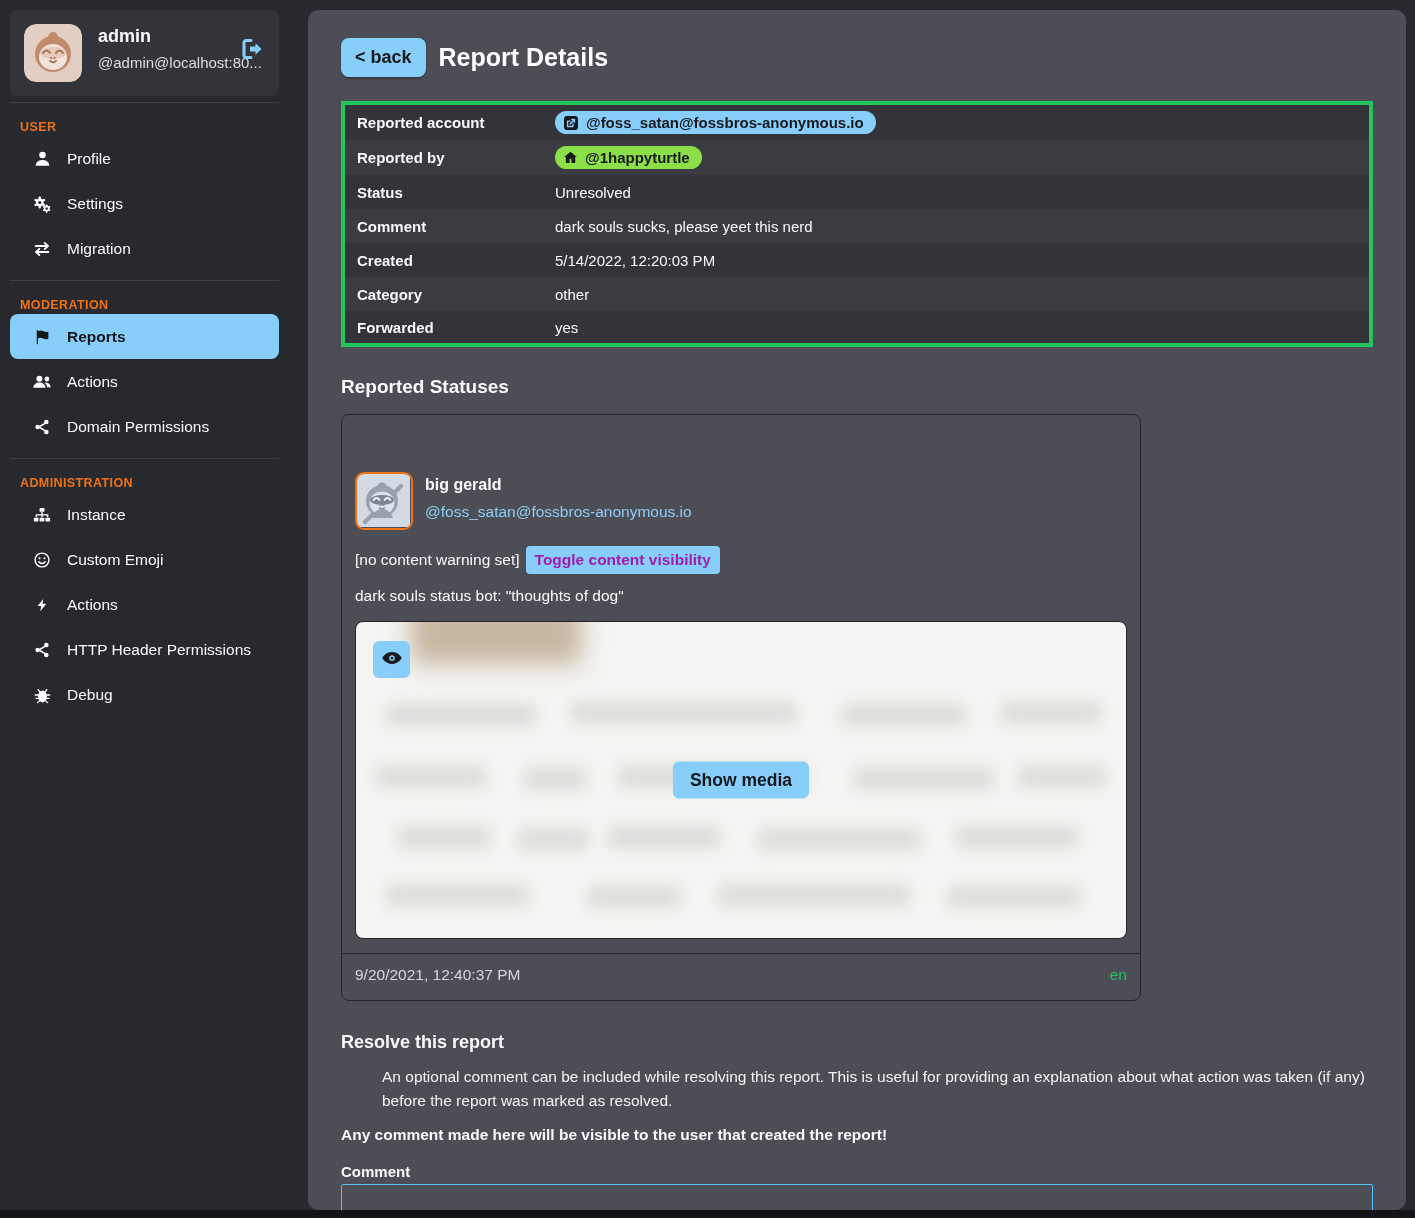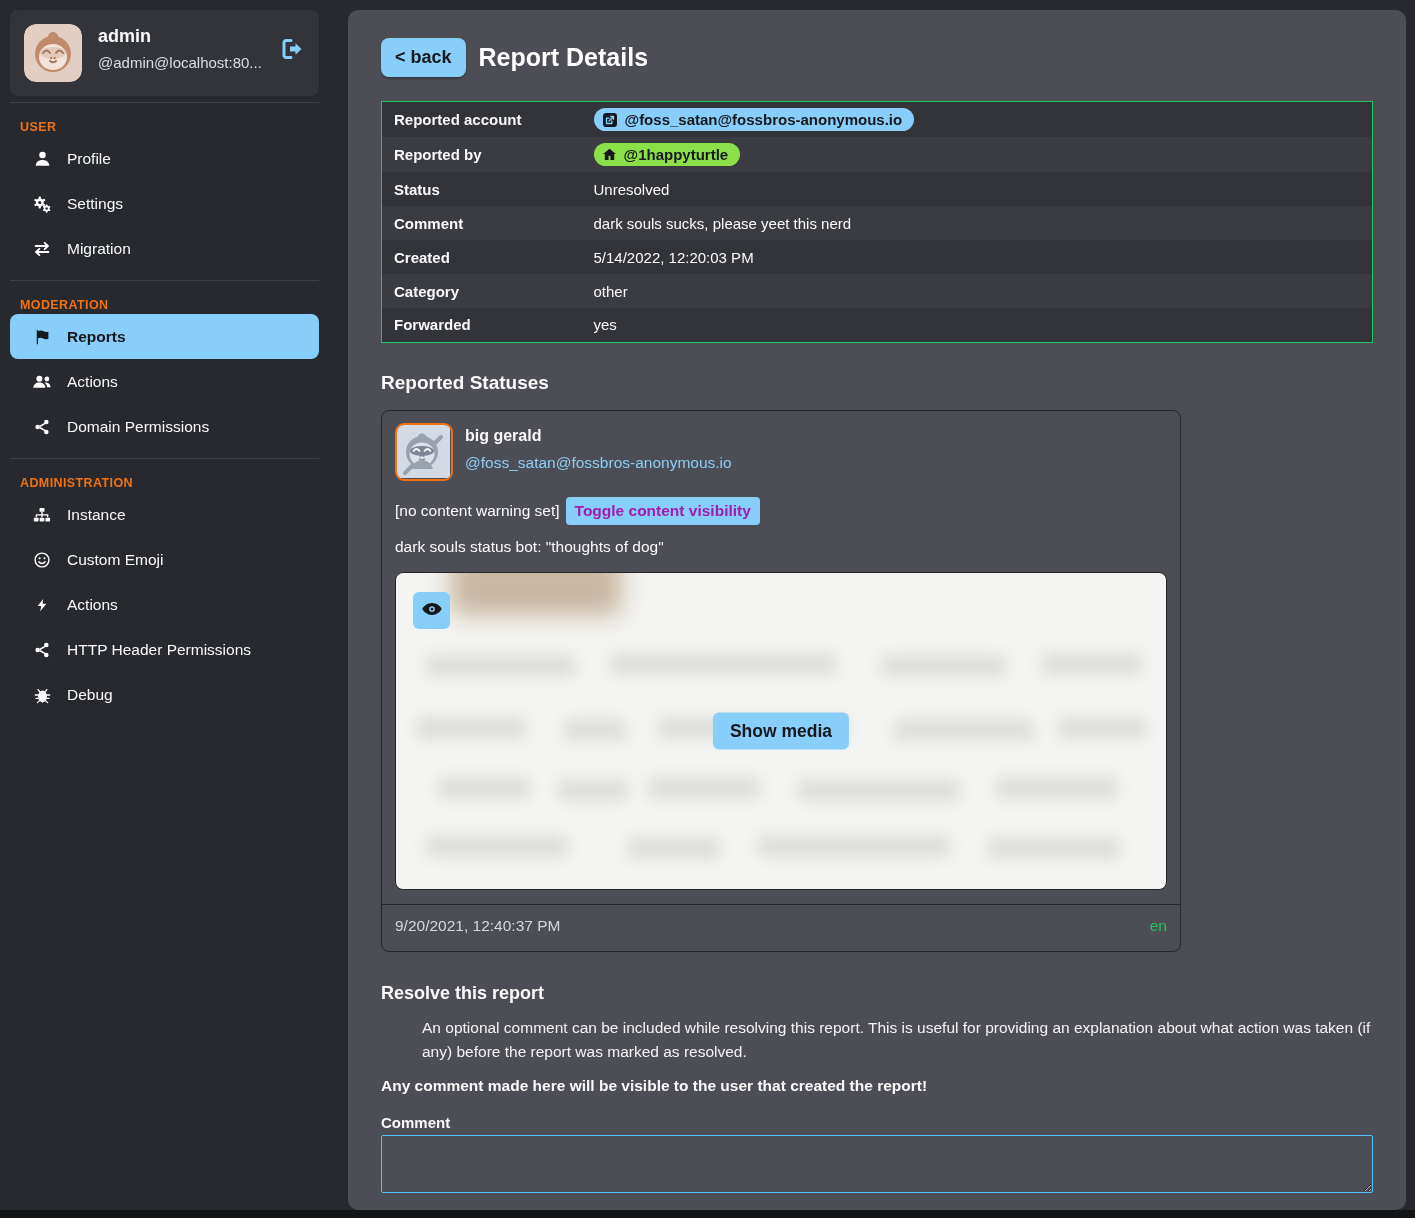--- a/index.html
+++ b/index.html
@@ -6,21 +6,21 @@
   html, body { width: 1415px; height: 1218px; overflow: hidden; }
   body {
     background: #27292e;
     font-family: "Liberation Sans", sans-serif;
     color: #fafafa;
     position: relative;
   }
   .layout { display: flex; width: 100%; height: 1210px; }
 
   
-  .sidebar { width: 348px; flex-shrink: 0; padding: 10px 29px 0 10px; }
+  .sidebar { width: 308px; flex-shrink: 0; padding: 10px 29px 0 10px; }
   .user-card {
     background: #32343a; border-radius: 8px; padding: 14px;
     display: flex; gap: 16px; position: relative; margin-bottom: 6px;
   }
   .avatar56 { width: 58px; height: 58px; border-radius: 12px; overflow: hidden; flex-shrink: 0; }
   .avatar56 svg { display: block; }
   .user-meta { padding-top: 2px; min-width: 0; }
   .user-name { font-size: 18px; font-weight: 700; margin-bottom: 7px; }
   .user-handle { font-size: 15px; color: #dcdde0; white-space: nowrap; }
   .logout { position: absolute; right: 14px; top: 28px; cursor: pointer; }
@@ -44,21 +44,21 @@
   }
   .header-row { display: flex; align-items: center; gap: 13px; margin-bottom: 24px; }
   .back-btn {
     background: #87cefa; color: #17181c; border: none; border-radius: 8px;
     font-family: inherit; font-weight: 700; font-size: 18px; padding: 9px 14px;
     cursor: pointer; box-shadow: 0 2px 2px rgba(0,0,0,.25);
   }
   .page-title { font-size: 25px; font-weight: 700; color: #ffffff; }
 
   table.report-table {
-    width: 100%; border-collapse: collapse; border: 1px solid #22c55e;
+    width: 100%; border-collapse: collapse; border: 4px solid #22c55e;
     font-size: 15px;
   }
   table.report-table th, table.report-table td { padding: 6px 12px; text-align: left; font-weight: 400; }
   table.report-table th { font-weight: 700; width: 200px; }
   table.report-table tr { height: 34px; }
   table.report-table tr:nth-child(odd)  { background: #333439; }
   table.report-table tr:nth-child(even) { background: #3b3c42; }
   td.bold-value { font-weight: 700; }
   .pill {
     display: inline-flex; align-items: center; gap: 7px;
@@ -68,21 +68,21 @@
   .pill-blue  { background: #87cefa; }
   .pill-green { background: #8be04a; }
   .pill svg { display: block; }
 
   .statuses-heading { font-size: 19px; font-weight: 700; margin: 29px 0 16px; }
 
   .status-card {
     max-width: 800px; border: 1px solid #26272c; border-radius: 8px;
   }
   .status-body { padding: 12px 13px 14px; }
-  .status-header { display: flex; gap: 12px; }
+  .status-header { display: flex; gap: 12px; margin-top: 45px; }
   .status-avatar {
     width: 58px; height: 58px; border-radius: 9px; overflow: hidden;
     border: 2.5px solid #ee7214; flex-shrink: 0;
   }
   .status-avatar svg { display: block; }
   .status-names { padding-top: 4px; }
   .display-name { font-weight: 700; font-size: 16px; margin-bottom: 9px; }
   .acct { color: #8fcdf4; font-size: 15.5px; cursor: pointer; }
   .cw-row { margin: 16px 0 13px; font-size: 15.5px; display: flex; align-items: center; gap: 6px; }
   .toggle-btn {

